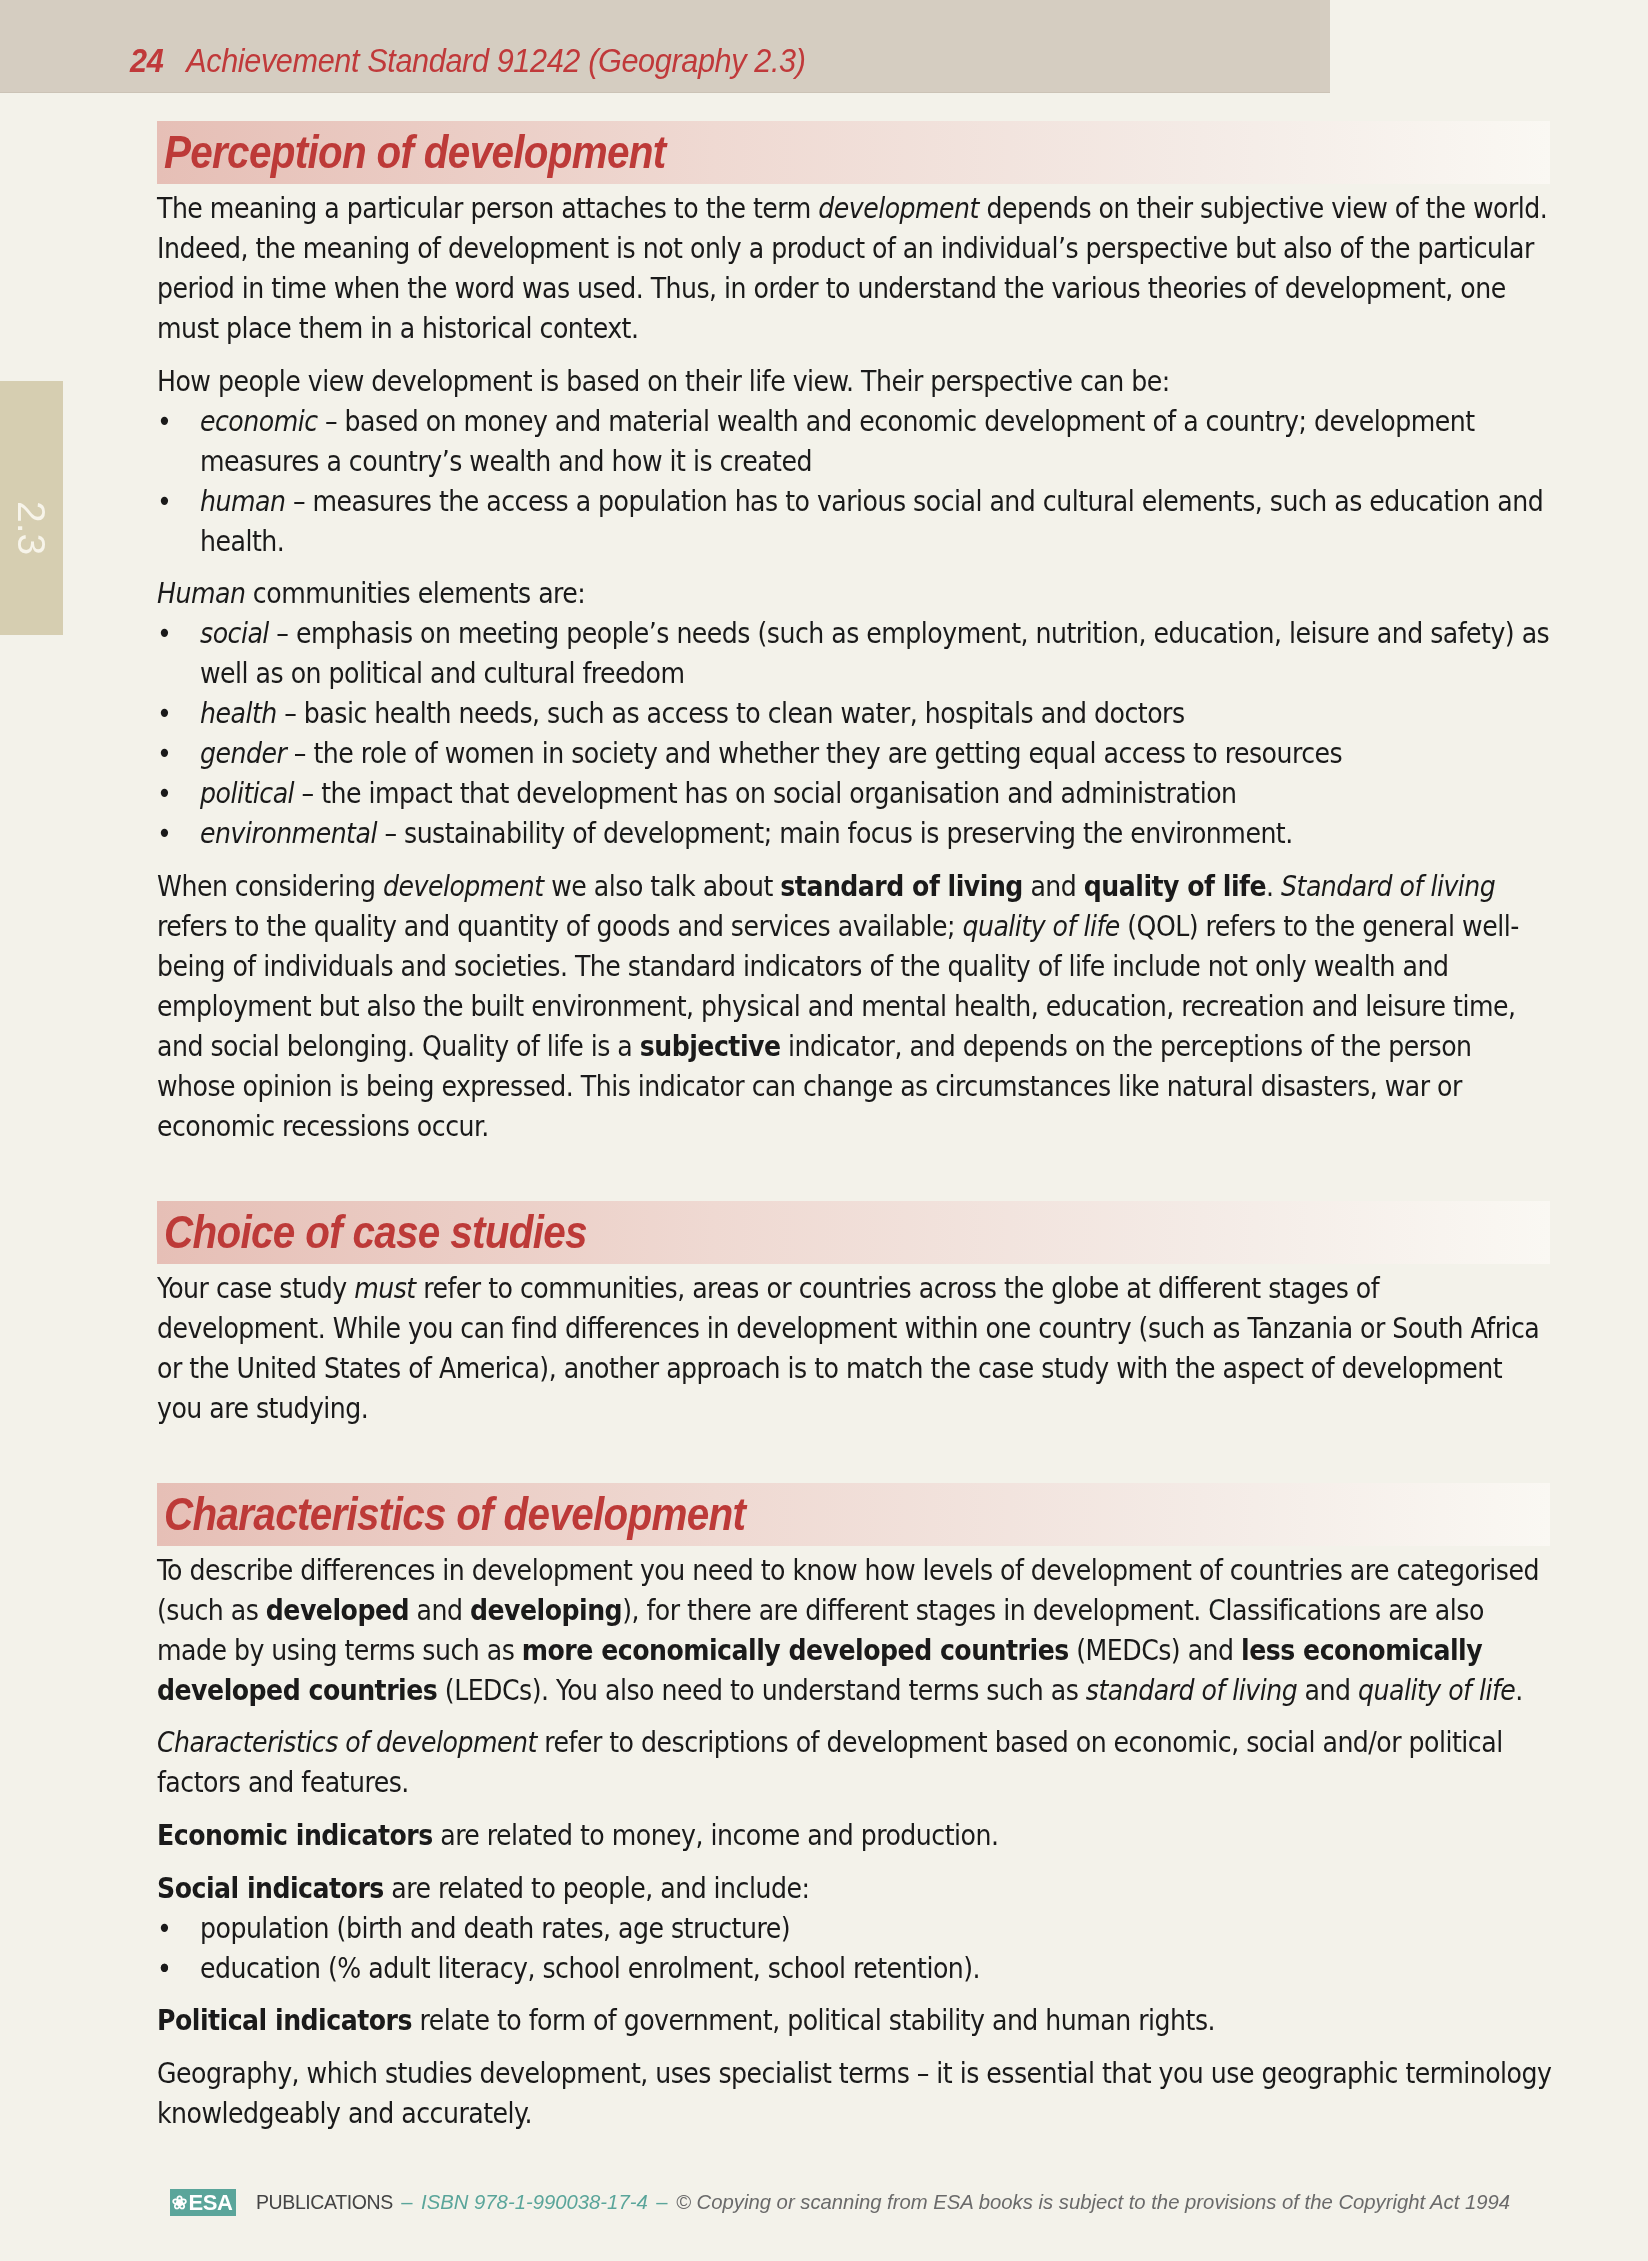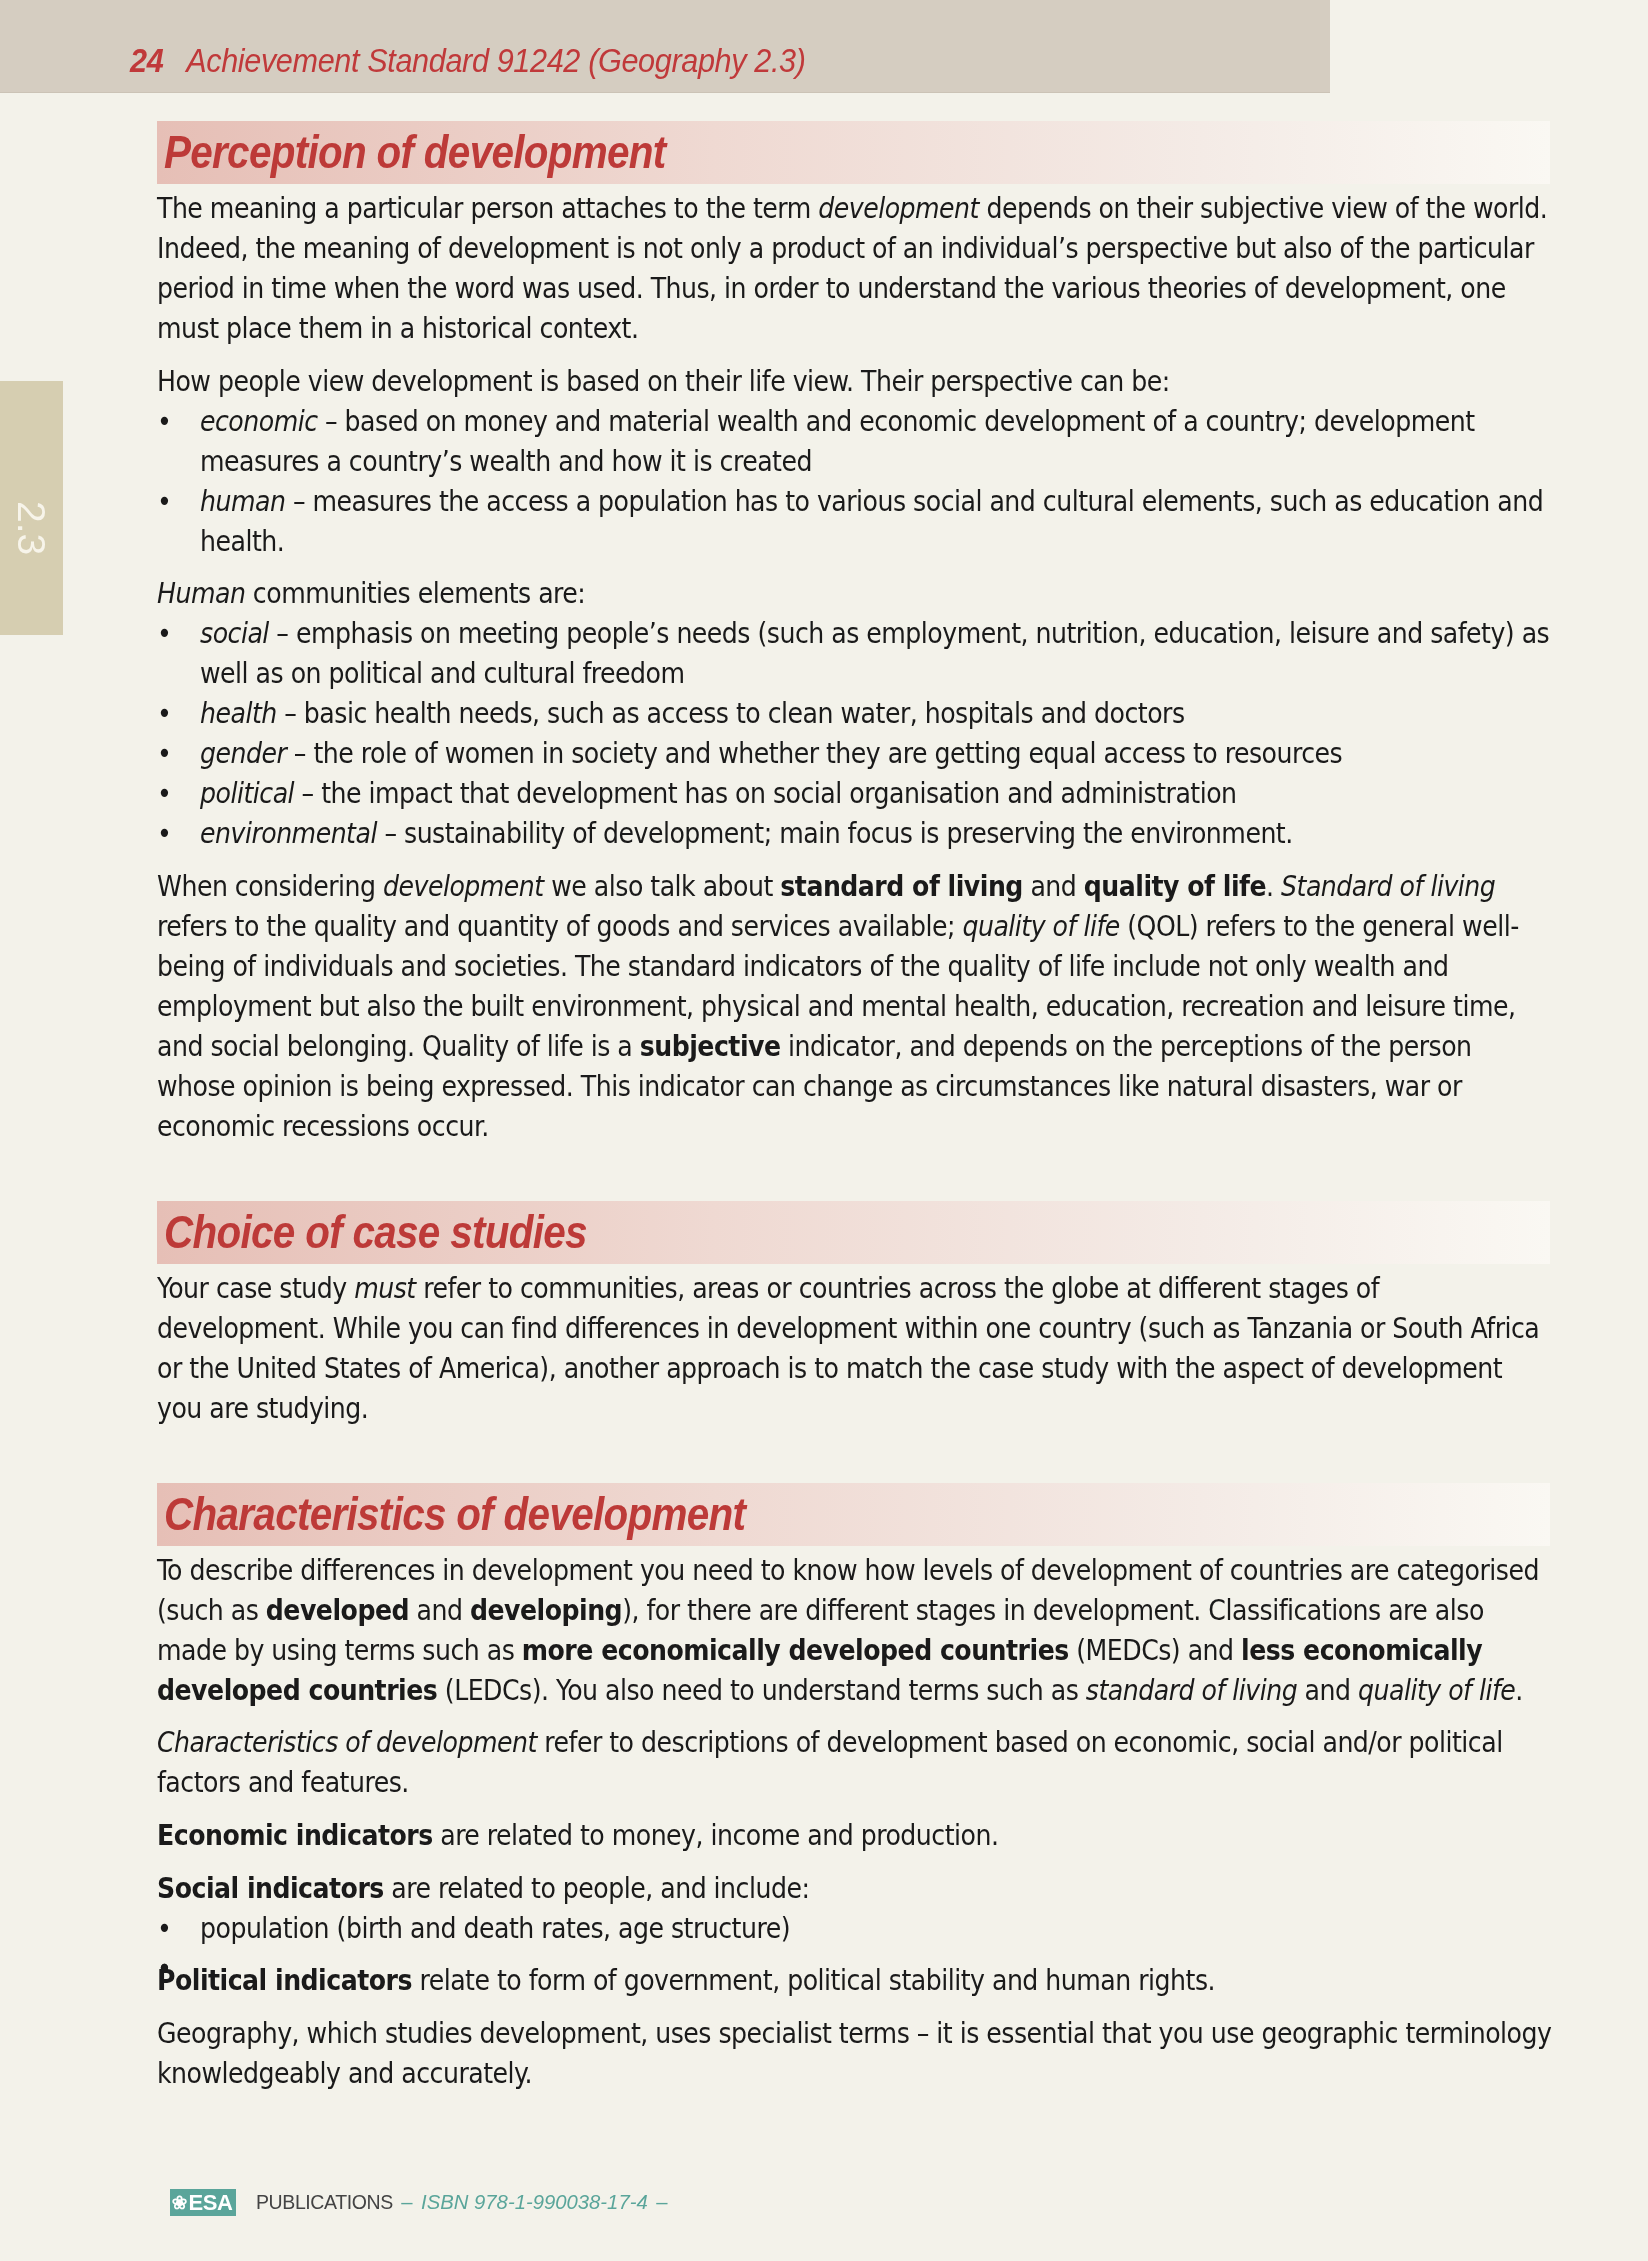--- a/index.html
+++ b/index.html
@@ -124,31 +124,32 @@
   <p class="first-para"><span>To describe differences in development you need to know how levels of development of countries are categorised (such as </span><b>developed</b><span> and </span><b>developing</b><span>), for there are different stages in development. Classifications are also made by using terms such as </span><b>more economically developed countries</b><span> (MEDCs) and </span><b>less economically developed countries</b><span> (LEDCs). You also need to understand terms such as </span><em>standard of living</em><span> and </span><em>quality of life</em><span>.</span></p>
 
   <p><em>Characteristics of development</em><span> refer to descriptions of development based on economic, social and/or political factors and features.</span></p>
 
   <p><b>Economic indicators</b><span> are related to money, income and production.</span></p>
 
   <p class="tight"><b>Social indicators</b><span> are related to people, and include:</span></p>
   <ul>
     <li><span class="bullet">•</span><span>population (birth and death rates, age structure)</span></li>
     <li><span class="bullet">•</span></li>
-    <li><span class="bullet">•</span></li>
+    <li><span class="bullet">•</span><span>education (% adult literacy, school enrolment, school retention).</span></li>
   </ul>
 
   <p><b>Political indicators</b><span> relate to form of government, political stability and human rights.</span></p>
 
   <p>Geography, which studies development, uses specialist terms – it is essential that you use geographic terminology knowledgeably and accurately.</p>
 </div>
 
 <div class="footer">
   <span class="esa-logo">
       <span class="leaf">❀</span>
       <span>ESA</span>
     </span>
   <span class="pub-label">PUBLICATIONS</span>
   <span class="dash" style="margin-left:8.5px">–</span>
   <span class="isbn">ISBN 978-1-990038-17-4</span>
   <span class="dash">–</span>
+  <span class="copyright">© Copying or scanning from ESA books is subject to the provisions of the Copyright Act 1994</span>
 </div>
 
 
 </body></html>

